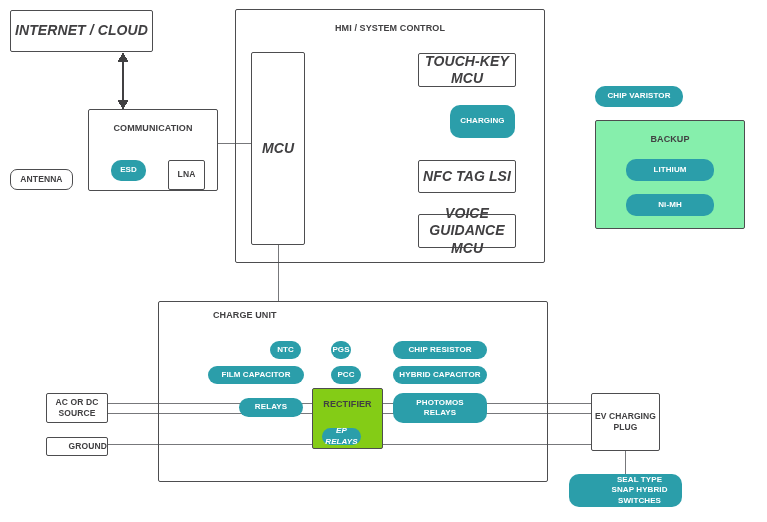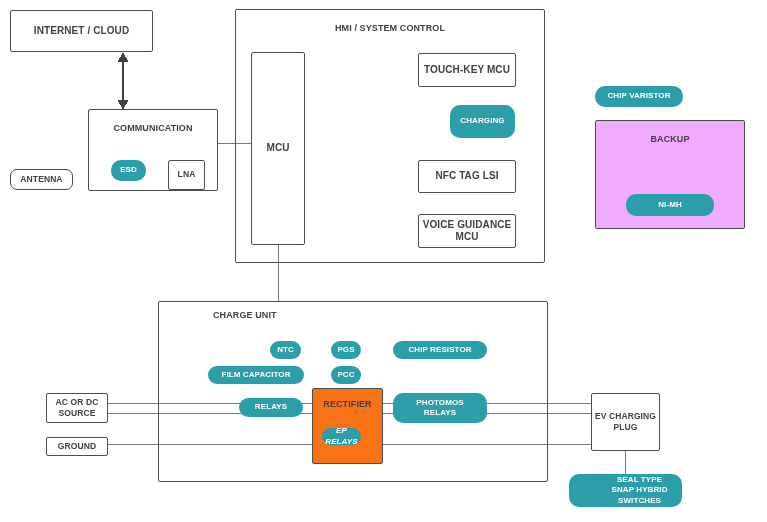--- a/index.html
+++ b/index.html
@@ -22,21 +22,21 @@
     border:1px solid var(--box_border);border-radius:2px;background:#fff;
     display:flex;align-items:center;justify-content:center;text-align:center;
   }
   .frame{background:transparent;justify-content:flex-start;align-items:flex-start;}
   .chip{
     position:absolute;z-index:3;box-sizing:border-box;border:none;border-radius:10px;
     background:var(--teal);color:var(--chip_text);
     display:flex;flex-direction:column;align-items:center;justify-content:center;text-align:center;
     font-weight:bold;font-size:8px;line-height:1.3;letter-spacing:0.1px;
   }
-  .lbl{font-weight:bold;font-size:10px;line-height:1.25;letter-spacing:0.1px;}
+  .lbl{font-weight:bold;font-size:14px;line-height:1.25;letter-spacing:0.1px;font-style:italic;}
   .lbl-sm{font-weight:bold;font-size:8.5px;line-height:1.3;letter-spacing:0.1px;}
   .title{position:absolute;left:0;right:0;text-align:center;font-weight:bold;font-size:9px;letter-spacing:0.1px;}
   .stack{display:flex;flex-direction:column;align-items:center;justify-content:center;}
 </style>
 </head>
 <body>
 
 <div class="canvas">
 
   <svg class="wires" width="767" height="522" shape-rendering="crispEdges">
@@ -96,65 +96,71 @@
   </div>
   <div class="box stack" style="left:418px;top:214px;width:98px;height:34px;">
     <span class="lbl">VOICE GUIDANCE</span>
     <span class="lbl">MCU</span>
   </div>
 
   <div class="chip" style="left:595px;top:86px;width:88px;height:21px;">
     <span>CHIP VARISTOR</span>
   </div>
 
-  <div class="box frame" style="left:595px;top:120px;width:150px;height:109px;background:#f0abfc;">
+  <div class="box frame" style="left:595px;top:120px;width:150px;height:109px;background:#86efac;">
     <span class="title" style="top:13px;">BACKUP</span>
+  </div>
+  <div class="chip" style="left:626px;top:159px;width:88px;height:22px;">
+    <span>LITHIUM</span>
   </div>
   <div class="chip" style="left:626px;top:194px;width:88px;height:22px;">
     <span>Ni-MH</span>
   </div>
 
   <div class="box frame" style="left:158px;top:301px;width:390px;height:181px;">
     <span class="title" style="left:54px;right:auto;top:8px;">CHARGE UNIT</span>
   </div>
   <div class="chip" style="left:270px;top:341px;width:31px;height:18px;">
     <span>NTC</span>
   </div>
-  <div class="chip" style="left:331px;top:341px;width:30px;height:18px;">
+  <div class="chip" style="left:331px;top:341px;width:20px;height:18px;">
     <span>PGS</span>
   </div>
   <div class="chip" style="left:393px;top:341px;width:94px;height:18px;">
     <span>CHIP RESISTOR</span>
   </div>
   <div class="chip" style="left:208px;top:366px;width:96px;height:18px;">
     <span>FILM CAPACITOR</span>
   </div>
   <div class="chip" style="left:331px;top:366px;width:30px;height:18px;">
     <span>PCC</span>
   </div>
+  <div class="chip" style="left:393px;top:366px;width:94px;height:18px;">
+    <span>HYBRID CAPACITOR</span>
+  </div>
   <div class="chip" style="left:239px;top:398px;width:64px;height:19px;">
     <span>RELAYS</span>
   </div>
-  <div class="box frame" style="left:312px;top:388px;width:71px;height:76px;background:#f97316;z-index:3;">
+  <div class="box frame" style="left:312px;top:388px;width:71px;height:61px;background:#84cc16;z-index:3;">
     <span class="title" style="top:10px;">RECTIFIER</span>
   </div>
   <div class="chip" style="left:393px;top:393px;width:94px;height:30px;">
     <span>PHOTOMOS</span>
     <span>RELAYS</span>
   </div>
   <div class="chip" style="left:322px;top:428px;width:39px;height:17px;z-index:4;font-style:italic;">
     <span>EP</span>
     <span>RELAYS</span>
   </div>
 
   <div class="box stack" style="left:46px;top:393px;width:62px;height:30px;">
     <span class="lbl-sm">AC OR DC</span>
     <span class="lbl-sm">SOURCE</span>
   </div>
-  <div class="box" style="left:46px;top:437px;width:62px;height:19px;">
+  <div class="box" style="left:46px;top:437px;width:62px;height:19px;justify-content:flex-end;">
     <span class="lbl-sm">GROUND</span>
   </div>
 
   <div class="box stack" style="left:591px;top:393px;width:69px;height:58px;">
     <span class="lbl-sm">EV CHARGING</span>
     <span class="lbl-sm">PLUG</span>
   </div>
 
   <div class="chip" style="left:569px;top:474px;width:113px;height:33px;padding-left:28px;">
     <span>SEAL TYPE</span>

